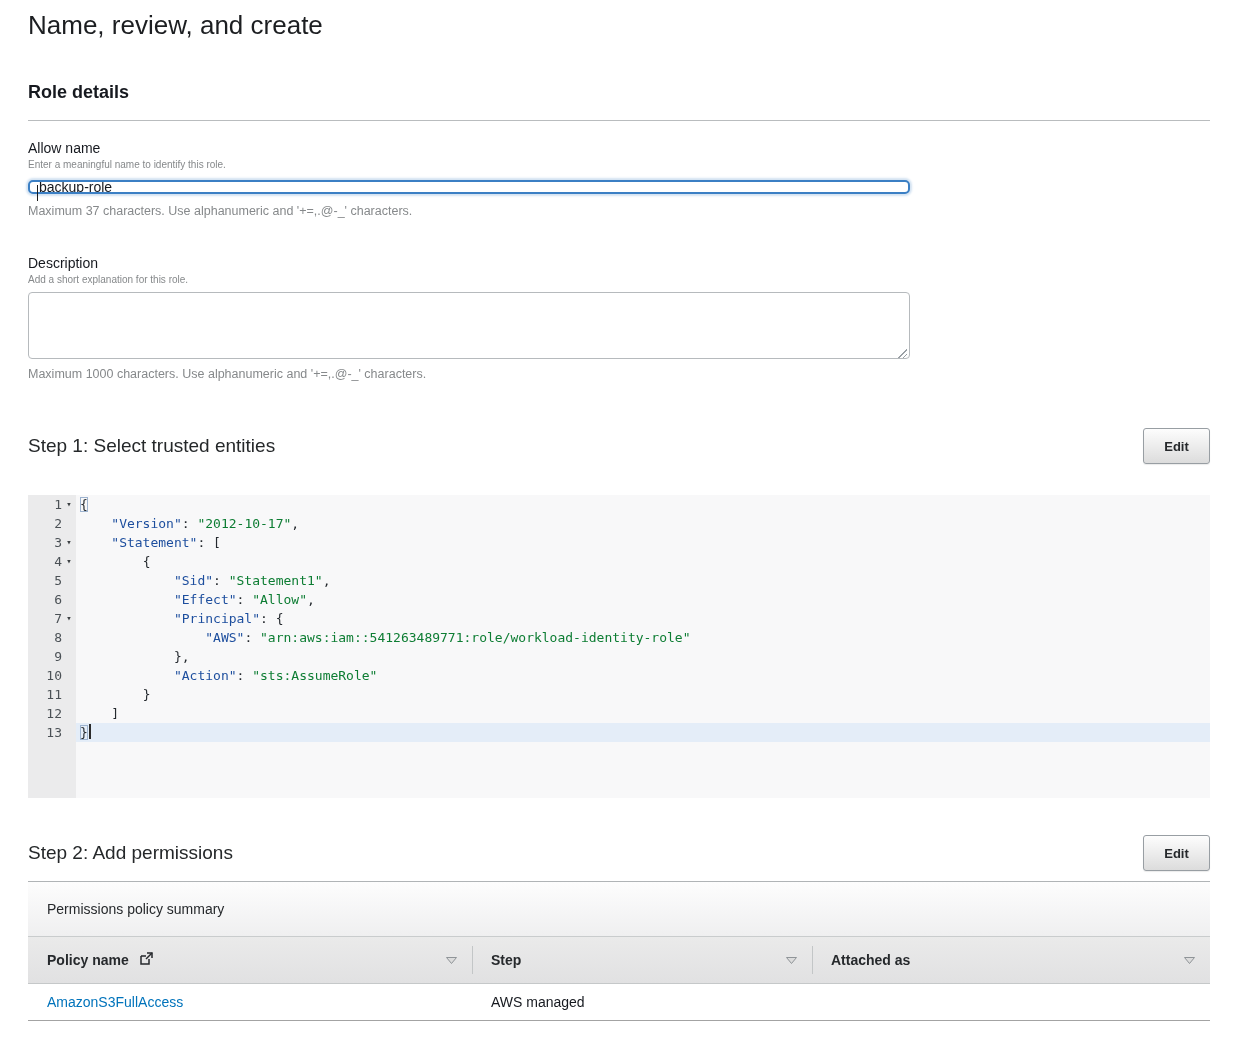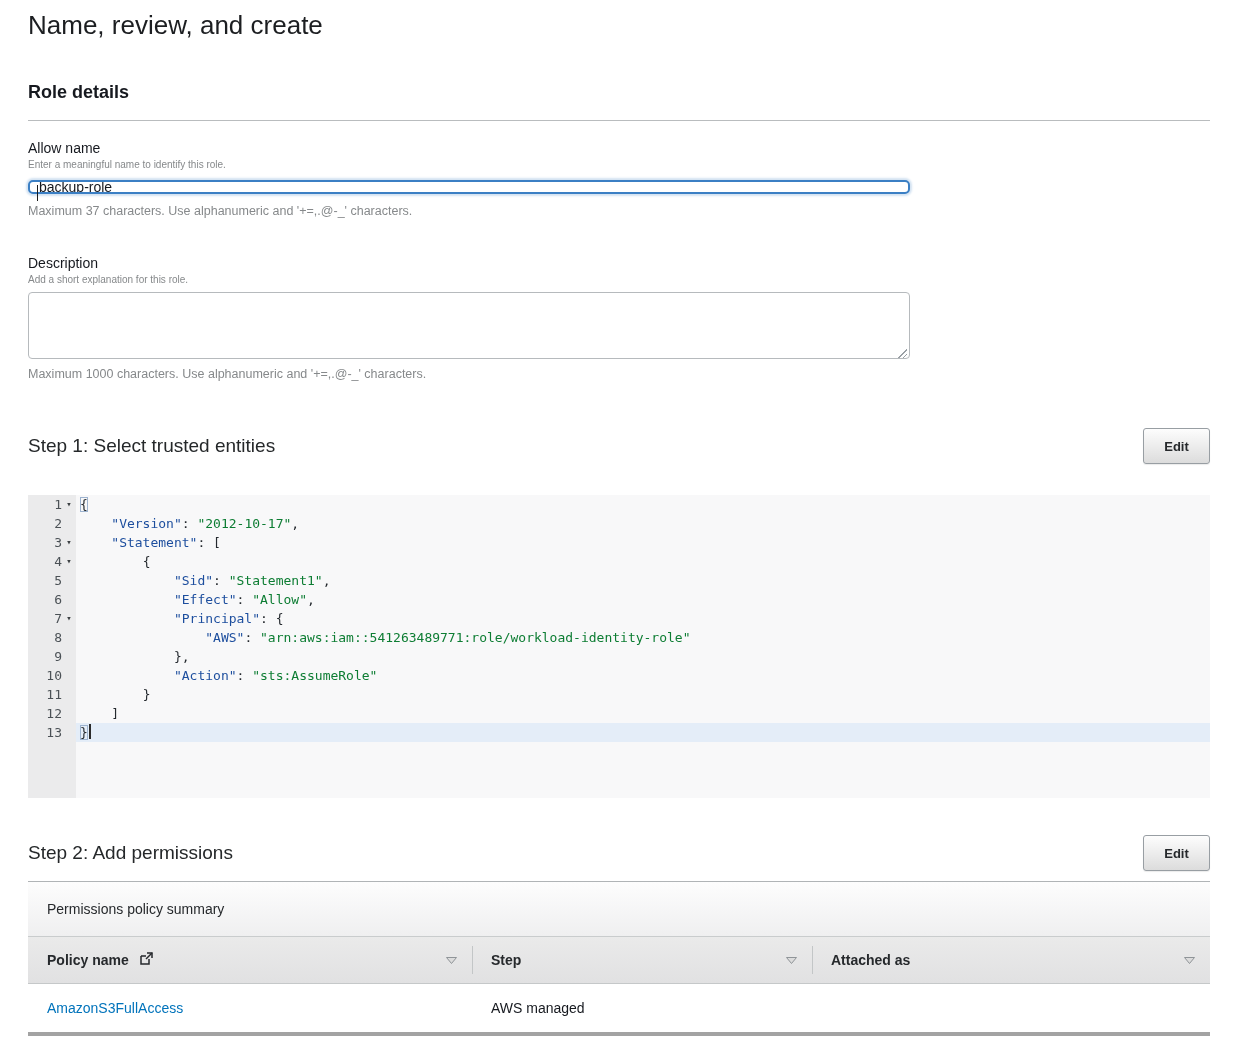--- a/index.html
+++ b/index.html
@@ -90,21 +90,21 @@
     font-size:14px; font-weight:700; color:#26292c;text-align:right;
   }
   .th:not(:first-child)::before {
     content:""; position:absolute; left:0; top:9px; bottom:9px; width:1px; background:#c3c6c7;
   }
   .th .th-label { margin-right:6px; }
   .th .spacer { flex:1; }
   .col-1 { width:444px; } .col-2 { width:340px; } .col-3 { width:398px; }
   .sort-arrow { flex:none; cursor:pointer; }
   .ext-link-icon { flex:none; margin-left:4px; }
-  .trow { display:flex; height:52px; align-items:center; background:#fff; border-bottom:4px solid #a3a3a3; }
+  .trow { display:flex; height:37px; align-items:center; background:#fff; border-bottom:1px solid #a3a3a3; }
   .td { padding:0 14px 0 19px; font-size:14px; color:#16191f; }
   a.policy-link { color:#0073bb; text-decoration:none; cursor:pointer; }
 </style>
 </head>
 <body>
 
 <div class="container">
 
   <h1 class="page-title">Name, review, and create</h1>
 

